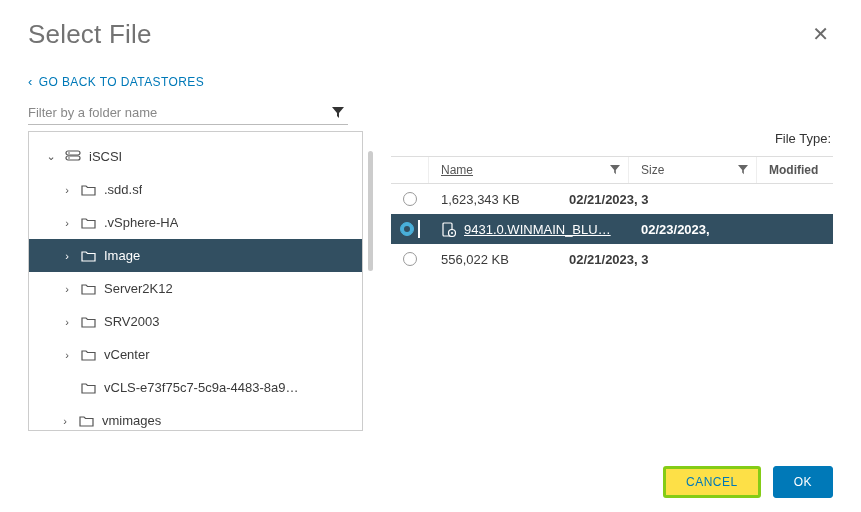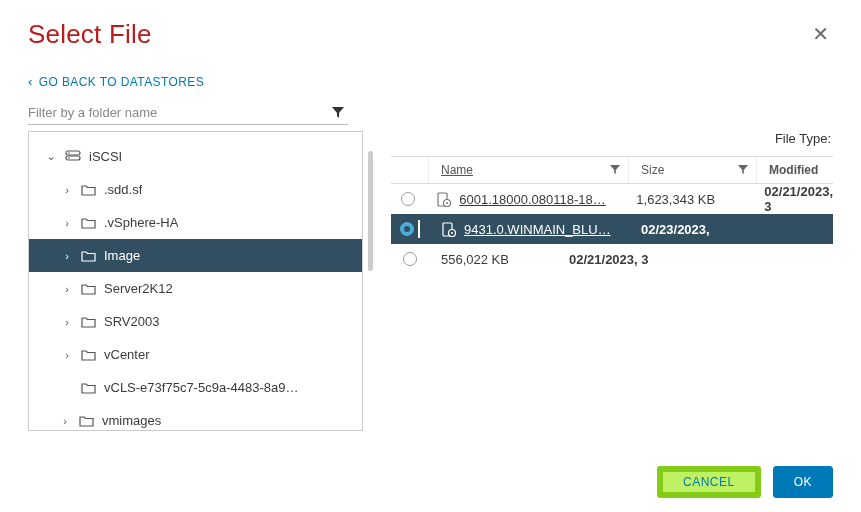--- a/index.html
+++ b/index.html
@@ -1,19 +1,19 @@
 <!DOCTYPE html>
 <html><head>
 <meta charset="utf-8">
 <style>
 * { box-sizing: border-box; margin: 0; padding: 0; }
 body { font-family: -apple-system, BlinkMacSystemFont, "Segoe UI", Arial, sans-serif; font-size: 13px; color: #3b3b3b; background: #fff; width: 861px; height: 512px; overflow: hidden; position: relative; }
 .dialog { padding: 18px 28px 0 28px; height: 100%; display: flex; flex-direction: column; }
 .header { display: flex; justify-content: space-between; align-items: center; margin-bottom: 24px; }
-.title { font-size: 26px; font-weight: 300; color: #b91c1c; letter-spacing: 0.2px; }
+.title { font-size: 26px; font-weight: 300; color: #737373; letter-spacing: 0.2px; }
 .close-x { font-size: 20px; color: #6a6a6a; cursor: pointer; padding: 4px; }
 .goback { color: #0079b8; font-size: 12px; letter-spacing: 0.4px; cursor: pointer; display: flex; align-items: center; gap: 6px; margin-bottom: 12px; font-weight: 500; }
 .goback .chev { font-size: 13px; }
 .filter-row { display: flex; align-items: center; border-bottom: 1px solid #bbb; width: 320px; padding: 4px 0; margin-bottom: 6px; }
 .filter-input { border: none; outline: none; flex: 1; font-size: 13px; color: #0f766e; background: transparent; }
 .filter-input::placeholder { color: #888; }
 .filter-icon { font-size: 13px; color: #333; padding: 0 4px; }
 .main { display: flex; flex: 1; min-height: 0; position: relative; }
 .tree-panel { width: 335px; border: 1px solid #ccc; height: 300px; overflow-y: auto; position: relative; }
 .tree-scrollbar { position: absolute; left: 340px; top: 20px; width: 5px; height: 120px; background: #ccc; border-radius: 3px; }
@@ -44,21 +44,21 @@
 .radio.checked { border-color: #0079b8; background: #0079b8; }
 .radio.checked::after { content: ""; width: 6px; height: 6px; background: #fff; border-radius: 50%; position: absolute; top: 3px; left: 3px; }
 .trow.selected .radio.checked { border-color: #49afd9; background: #49afd9; }
 .trow.selected .radio.checked::after { background: #324f61; }
 .sel-bar { width: 2px; height: 18px; background: #fff; margin-left: 4px; }
 .fname { display: flex; align-items: center; gap: 8px; overflow: hidden; }
 .fname-text { white-space: nowrap; overflow: hidden; text-overflow: ellipsis; }
 .ficon { flex-shrink: 0; display: inline-flex; }
 .footer { position: absolute; bottom: 14px; right: 28px; display: flex; gap: 12px; }
 .btn { height: 32px; padding: 0 20px; font-size: 12px; letter-spacing: 0.5px; border-radius: 3px; cursor: pointer; display: flex; align-items: center; justify-content: center; }
-.btn-cancel { border: 6px solid #84cc16; color: #0079b8; background: #bef264; }
+.btn-cancel { border: 3px solid #84cc16; color: #0079b8; background: #fde047; }
 .btn-ok { background: #0079b8; color: #fff; border: 1px solid #0079b8; font-weight: 500; }
 svg { display: block; }
 </style>
 </head>
 <body>
 
 <div class="dialog">
   <div class="header">
     <div class="title">Select File</div>
     <div class="close-x">✕</div>
@@ -201,32 +201,20 @@
           </div>
           <div class="col-mod">
             <span>Modified</span>
           </div>
         </div>
 
         <div class="trow">
           <div class="col-radio">
               <span class="radio"></span>
             </div>
-          <div class="col-name">
-              <div class="fname">
-            <span class="ficon">
-                  <svg width="15" height="15" viewBox="0 0 15 15">
-                    <rect x="2" y="1" width="9" height="13" rx="1" fill="none" stroke="#777" stroke-width="1.2"></rect>
-                    <circle cx="11" cy="11" r="3.5" fill="#fff" stroke="#777" stroke-width="1.2"></circle>
-                    <circle cx="11" cy="11" r="1" fill="#777"></circle>
-                  </svg>
-                </span>
-            <span class="fname-text">6001.18000.080118-18…</span>
-          </div>
-            </div>
           <div class="col-size">1,623,343 KB</div>
           <div class="col-mod">02/21/2023, 3</div>
         </div>
 
         <div class="trow selected">
           <div class="col-radio">
               <span class="radio checked"></span>
               <span class="sel-bar"></span>
             </div>
           <div class="col-name">

